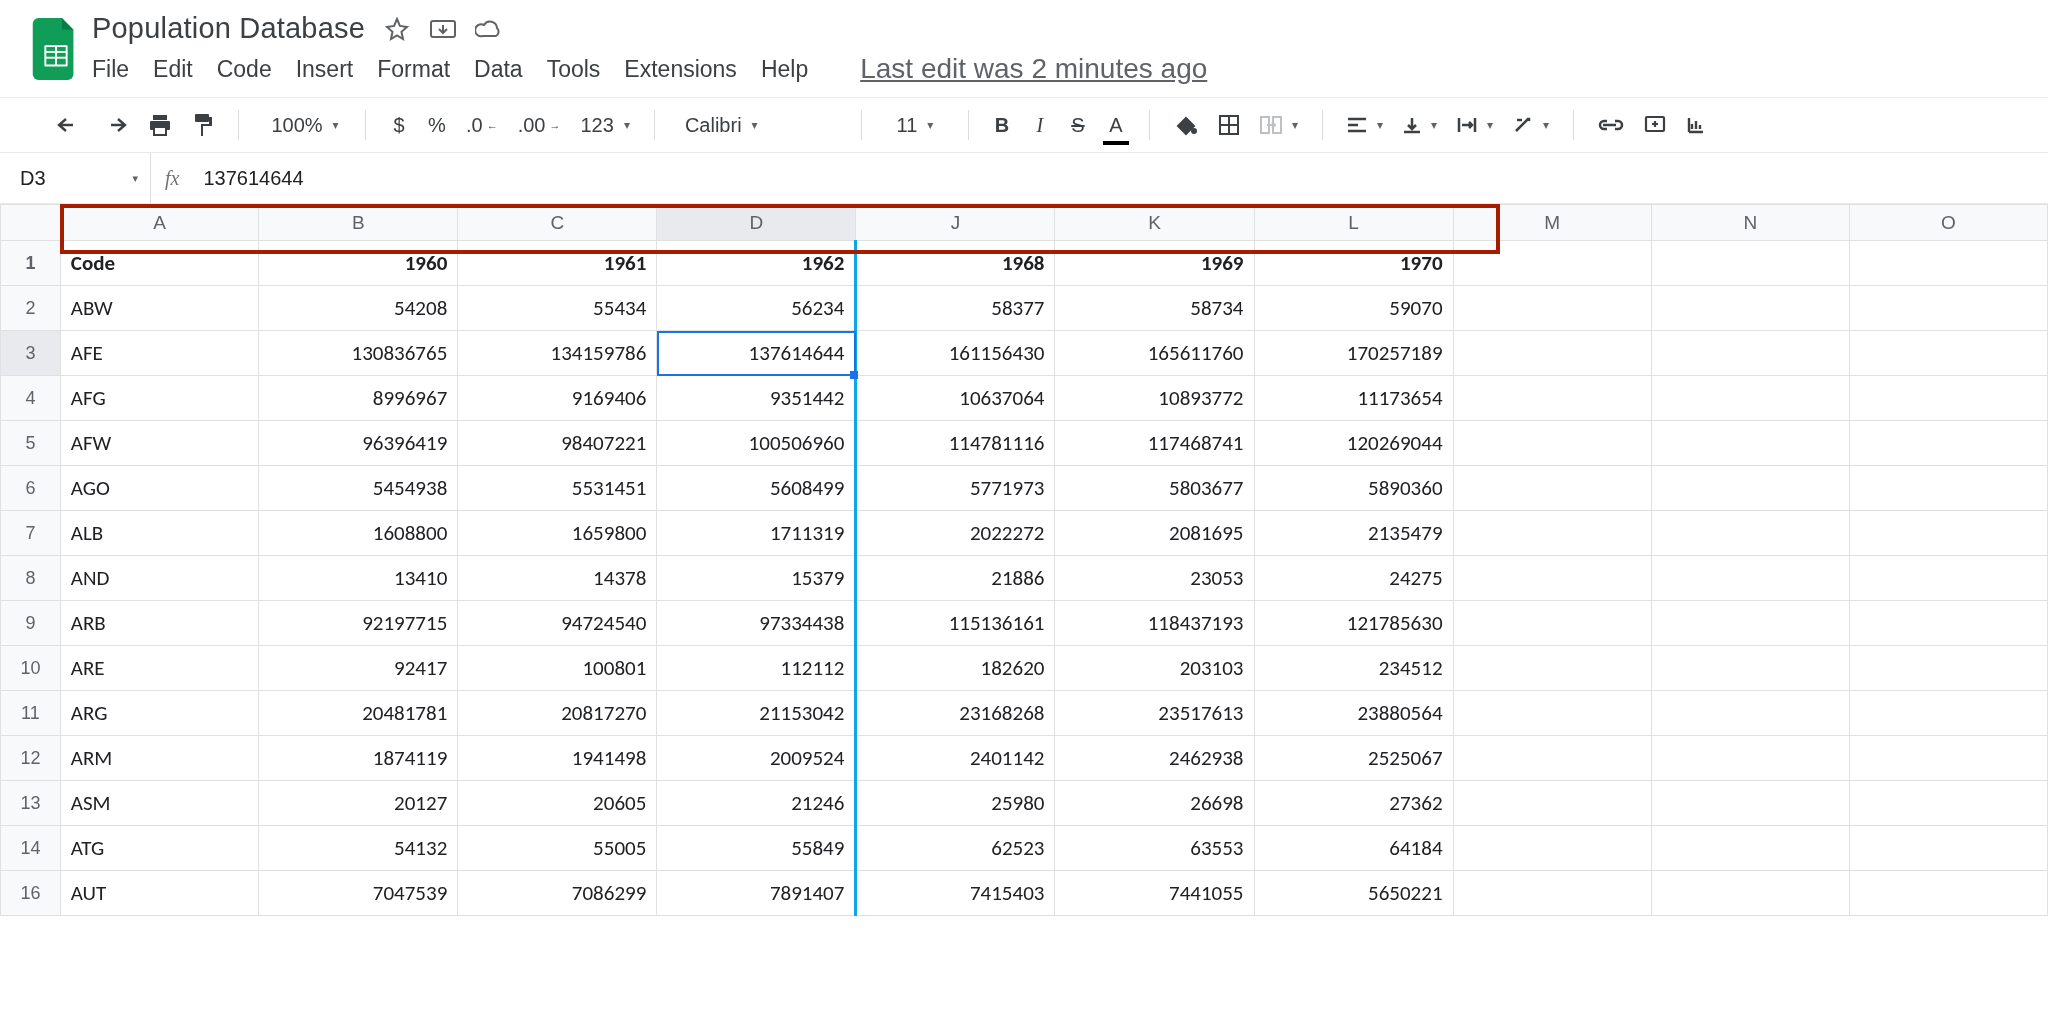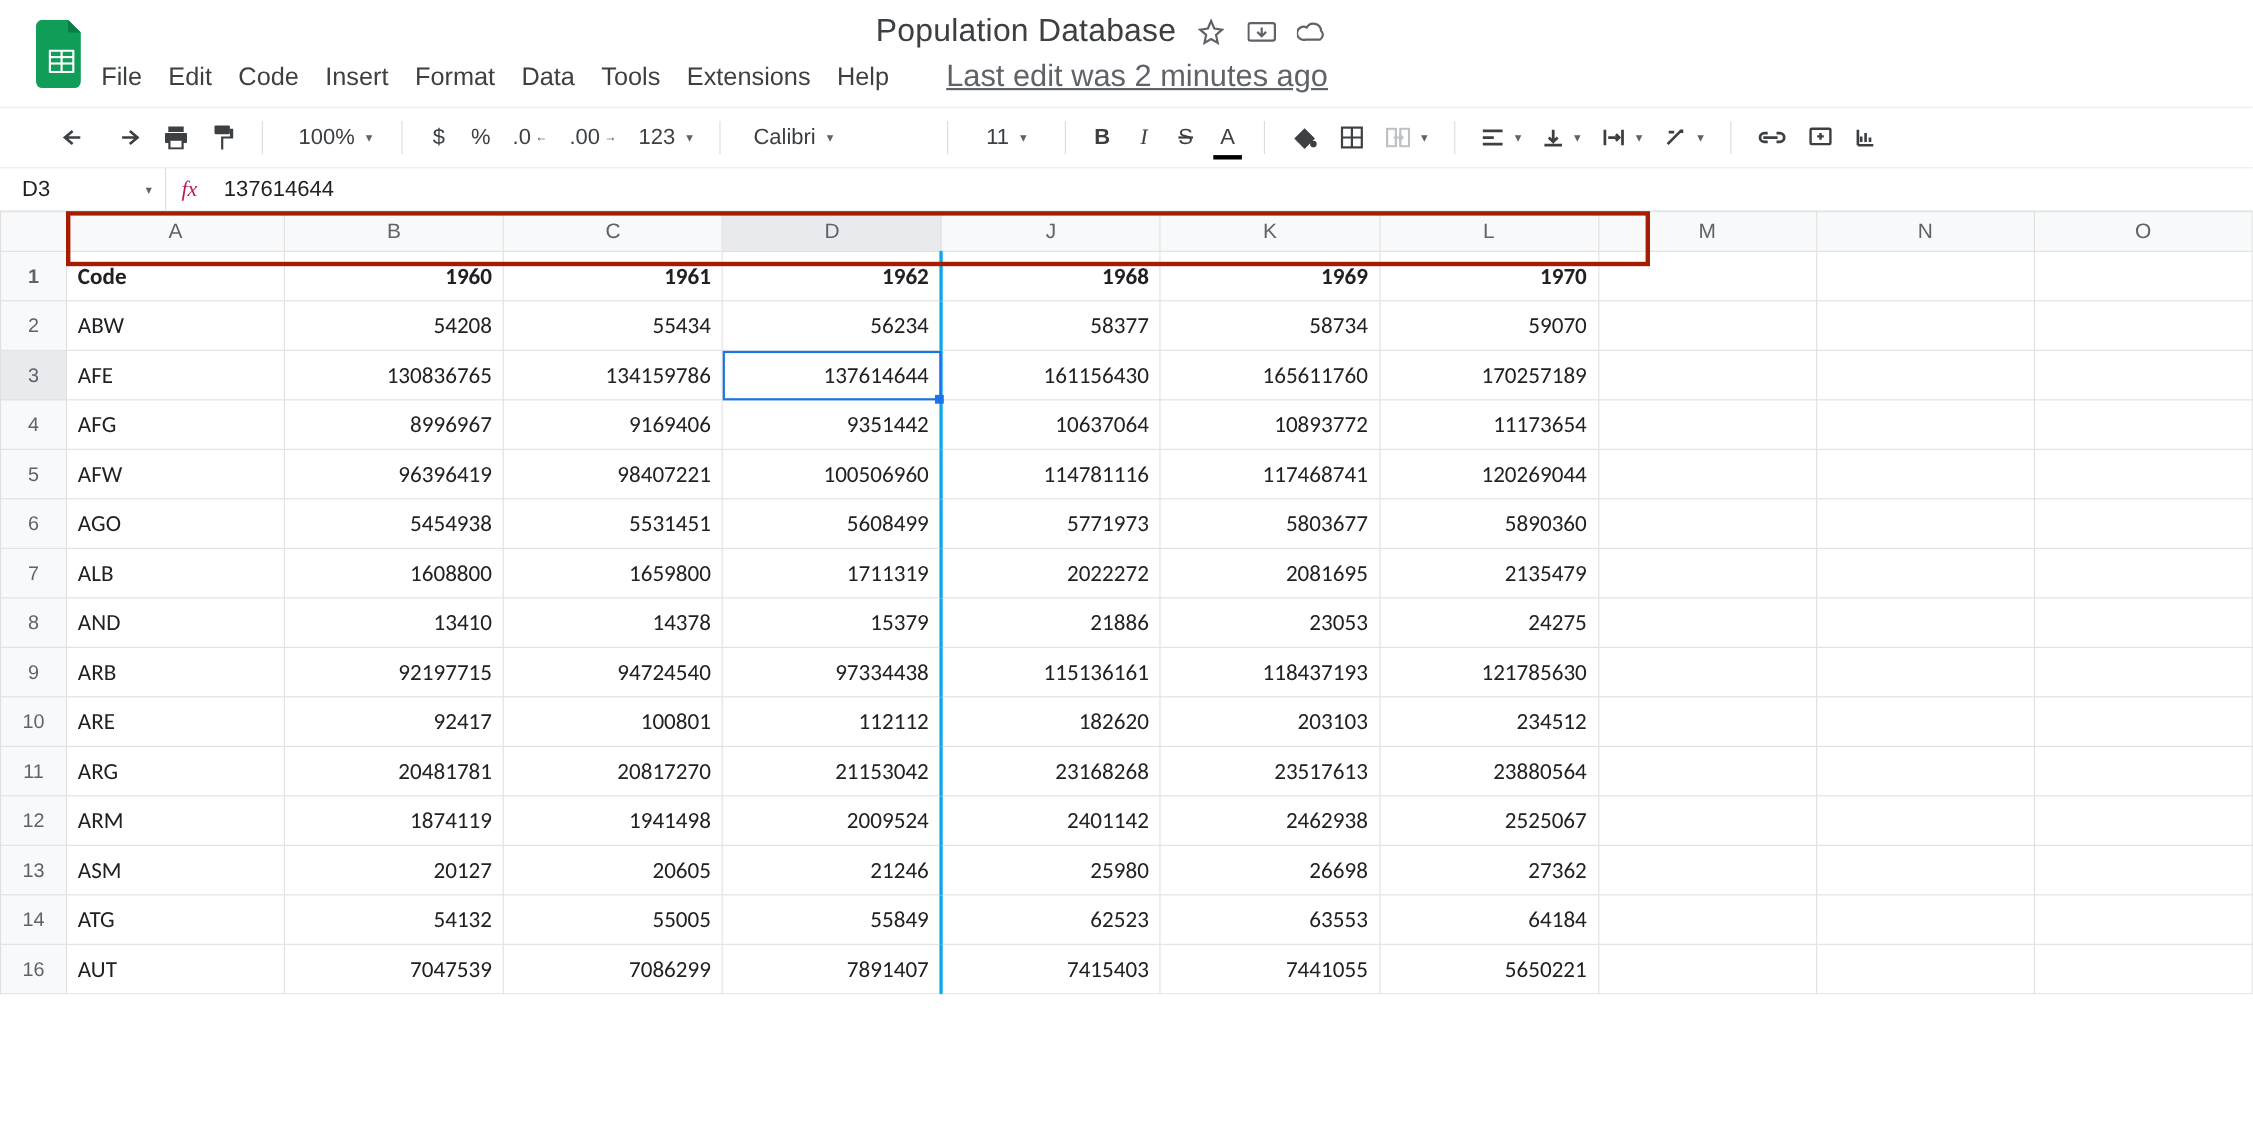--- a/index.html
+++ b/index.html
@@ -16,21 +16,21 @@
     display: flex;
     align-items: center;
     gap: 10px;
     padding: 4px 20px 2px 30px;
   }
   .logo {
     width: 52px; height: 70px;
     display: flex; align-items: center; justify-content: center;
   }
   .logo svg { width: 48px; height: 62px; }
-  .title-block { display: flex; flex-direction: column; gap: 2px; align-items: flex-end; }
+  .title-block { display: flex; flex-direction: column; gap: 2px; }
   .doc-title-row { display: flex; align-items: center; gap: 18px; }
   .doc-title { font-size: 29px; font-weight: 400; color: #3c4043; letter-spacing: 0.2px; }
   .icon-btn {
     display: inline-flex; align-items: center; justify-content: center;
     width: 28px; height: 28px; color: #5f6368; cursor: pointer;
     border-radius: 4px;
   }
   .menu-bar { display: flex; gap: 24px; font-size: 23px; padding-top: 6px; color: #3c4043; align-items:center;}
   .menu-bar span { cursor: pointer; }
   .last-edit { color: #5f6368; text-decoration: underline; font-size: 28px; margin-left: 28px; cursor:pointer;}
@@ -43,26 +43,26 @@
   }
   .toolbar .sep { width: 1px; height: 30px; background: #dadce0; margin: 0 10px; }
   .toolbar .btn { display:inline-flex; align-items:center; justify-content:center; min-width:30px; height:34px; padding:0 6px; cursor:pointer; border-radius:4px; gap:4px;}
   .toolbar .dd::after { content:"▾"; font-size:12px; margin-left:6px; color:#5f6368;}
   .toolbar .wide { min-width:120px; justify-content:flex-start; padding-left:12px;}
   .text-red-underline { position:relative; }
   .text-red-underline::after { content:""; position:absolute; left:2px; right:2px; bottom:-3px; height:4px; background:#000; }
 
   .name-fx-row {
     display:flex; align-items:center; border-top:1px solid #e8eaed; border-bottom:1px solid #e8eaed;
-    height:40px; font-size:20px;
+    height:52px; font-size:20px;
   }
   .name-box { width:150px; padding-left:20px; display:flex; align-items:center; justify-content:space-between; padding-right:12px;}
   .name-box::after { content:"▾"; font-size:11px; color:#5f6368;}
   .fx-sep { width:1px; background:#dadce0; height:100%; }
-  .fx-label { padding:0 14px; font-style:italic; color:#be185d; font-family: serif;}
+  .fx-label { padding:0 14px; font-style:italic; color:#737373; font-family: serif;}
   .fx-val { padding-left:10px; color:#202124;}
 
   .grid-area { position:relative; }
   .annotation-box {
     position:absolute; top:0px; left:60px; width:1440px; height:50px;
     border:4px solid #a61c00; z-index:5; pointer-events:none;
   }
   table.sheet { border-collapse:collapse; table-layout:fixed; width:auto;}
   .sheet th, .sheet td {
     border:1px solid #e0e0e0; height:45px; font-size:21px; font-family: Calibri, Arial, sans-serif;

